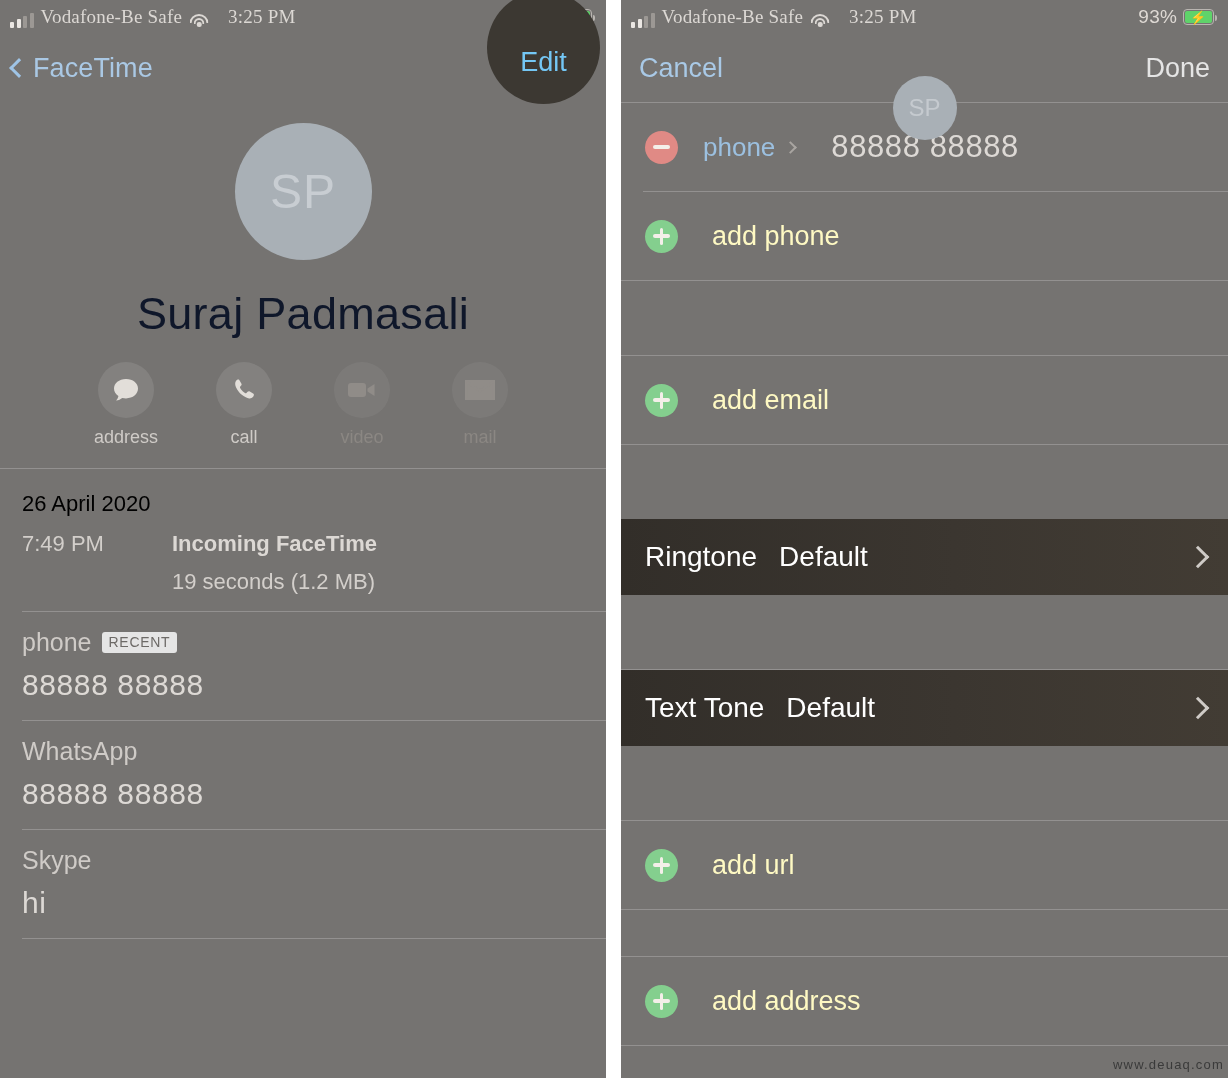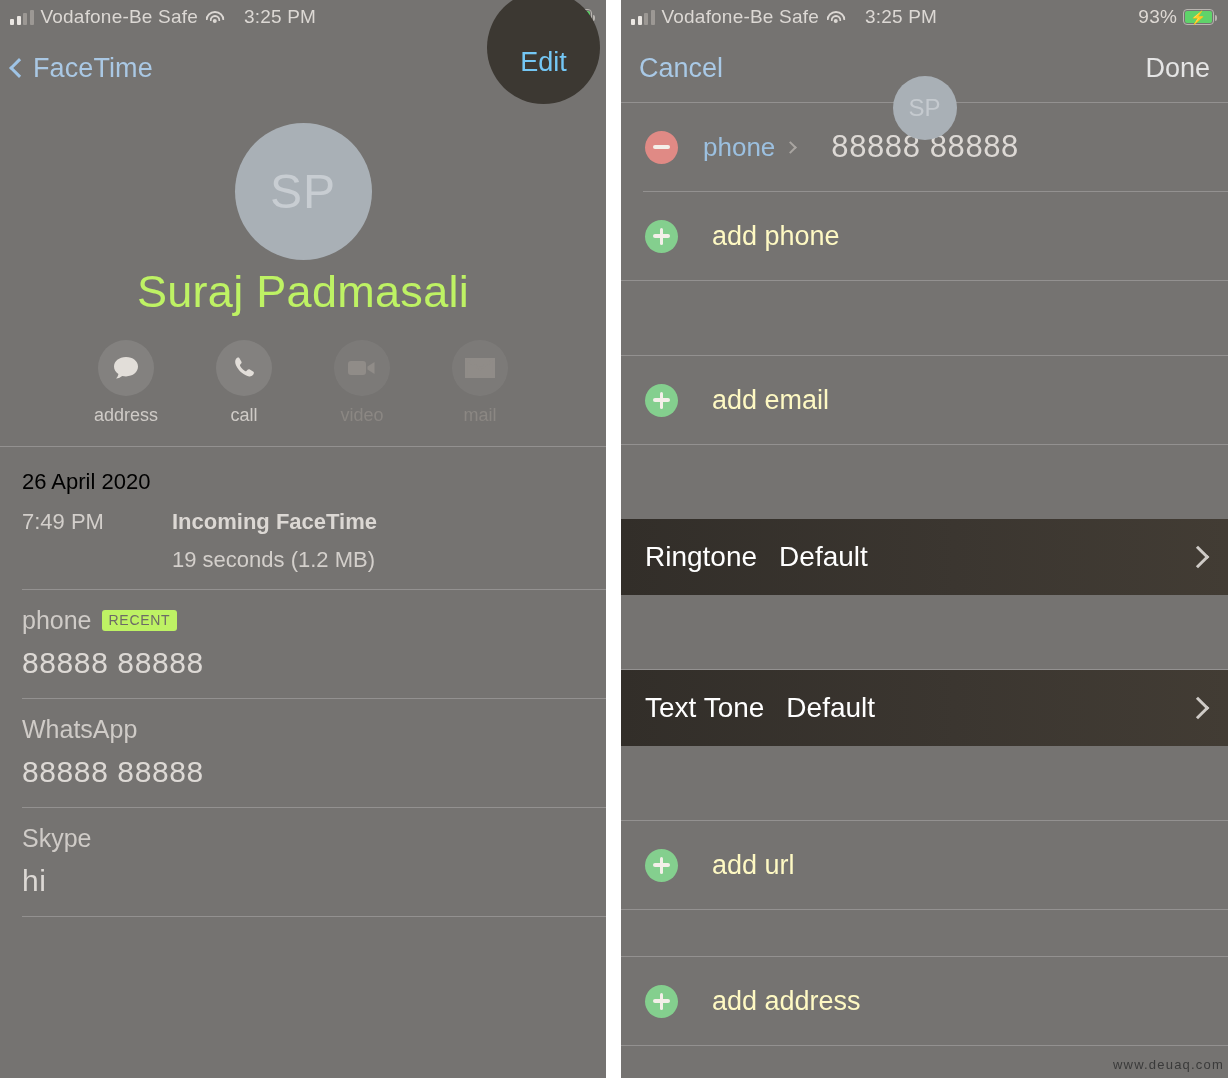--- a/index.html
+++ b/index.html
@@ -23,21 +23,21 @@
 
   
   .statusbar {
     position:relative; height:34px;
     display:flex; align-items:center;
     padding:0 14px 0 10px;
     color:#ded9d4;
     font-size:19px; letter-spacing:.2px;
     z-index:4;
   }
-  .sb-left { display:flex; align-items:center; gap:7px; }
+  .sb-left { display:flex; align-items:flex-end; gap:7px;font-family:Liberation Serif, serif; }
   .bars { display:flex; align-items:flex-end; gap:2.5px; height:15px; }
   .bars i { display:block; width:4px; background:#ebe7e3; border-radius:1px; }
   .bars i:nth-child(1){ height:6px; }
   .bars i:nth-child(2){ height:9px; }
   .bars i:nth-child(3){ height:12px; background:#9c9894; }
   .bars i:nth-child(4){ height:15px; background:#9c9894; }
   .carrier { font-size:19px; color:#dcd8d4; }
   .wifi { width:20px; height:15px; position:relative; display:inline-block; }
   .wifi span { position:absolute; left:50%; transform:translateX(-50%);
                border:2.1px solid #dcd8d4; border-bottom:none;
@@ -76,21 +76,21 @@
   .edit-label { color:#74c7f5; font-size:27px; }
 
   
   .hero { position:relative; text-align:center; padding-top:21px; }
   .avatar {
     width:137px; height:137px; border-radius:50%;
     background:#a9b0b6; margin:0 auto;
     display:flex; align-items:center; justify-content:center;
     color:#c8cdd2; font-size:48px; letter-spacing:1px;
   }
-  .fullname { margin-top:6px; font-size:45px; color:#bef264; font-weight:400; letter-spacing:.3px; }
+  .fullname { margin-top:28px; font-size:45px; color:#0f172a; font-weight:400; letter-spacing:.3px; }
 
   .actions { display:flex; justify-content:center; gap:42px; margin-top:22px; }
   .action { width:76px; text-align:center; }
   .act-circle {
     width:56px; height:56px; border-radius:50%; margin:0 auto;
     background:rgba(255,255,255,.10);
     display:flex; align-items:center; justify-content:center;
   }
   .action.dim .act-circle { background:rgba(255,255,255,.055); }
   .act-label { margin-top:9px; font-size:18px; color:#cfcbc7; }
@@ -107,21 +107,21 @@
   .log-row { display:flex; font-size:22px; color:#d3cfcb; }
   .log-time { width:150px; }
   .log-type { font-weight:bold; color:#dcd8d4; }
   .log-dur { margin-left:150px; margin-top:12px; font-size:22px; color:#d3cfcb; }
 
   
   .field { padding:16px 22px 18px 22px; }
   .field-label { font-size:25px; color:#cfcbc7; display:flex; align-items:center; gap:10px; }
   .badge {
     font-size:14px; letter-spacing:.7px; color:#6d6a67;
-    background:#bef264; border-radius:3px; padding:2px 7px 3px 7px;
+    background:#e5e5e5; border-radius:3px; padding:2px 7px 3px 7px;
   }
   .field-value { margin-top:11px; font-size:30px; color:#ddd9d5; letter-spacing:.6px; }
 
   
   .navbar-right { position:relative; height:68px; display:flex; align-items:center; padding:0 18px; z-index:4; }
   .nav-cancel { color:#a9c9e6; font-size:27px; }
   .nav-avatar {
     position:absolute; left:50%; transform:translateX(-50%); top:42px;
     width:64px; height:64px; border-radius:50%; background:#a9b0b6;
     display:flex; align-items:center; justify-content:center;

